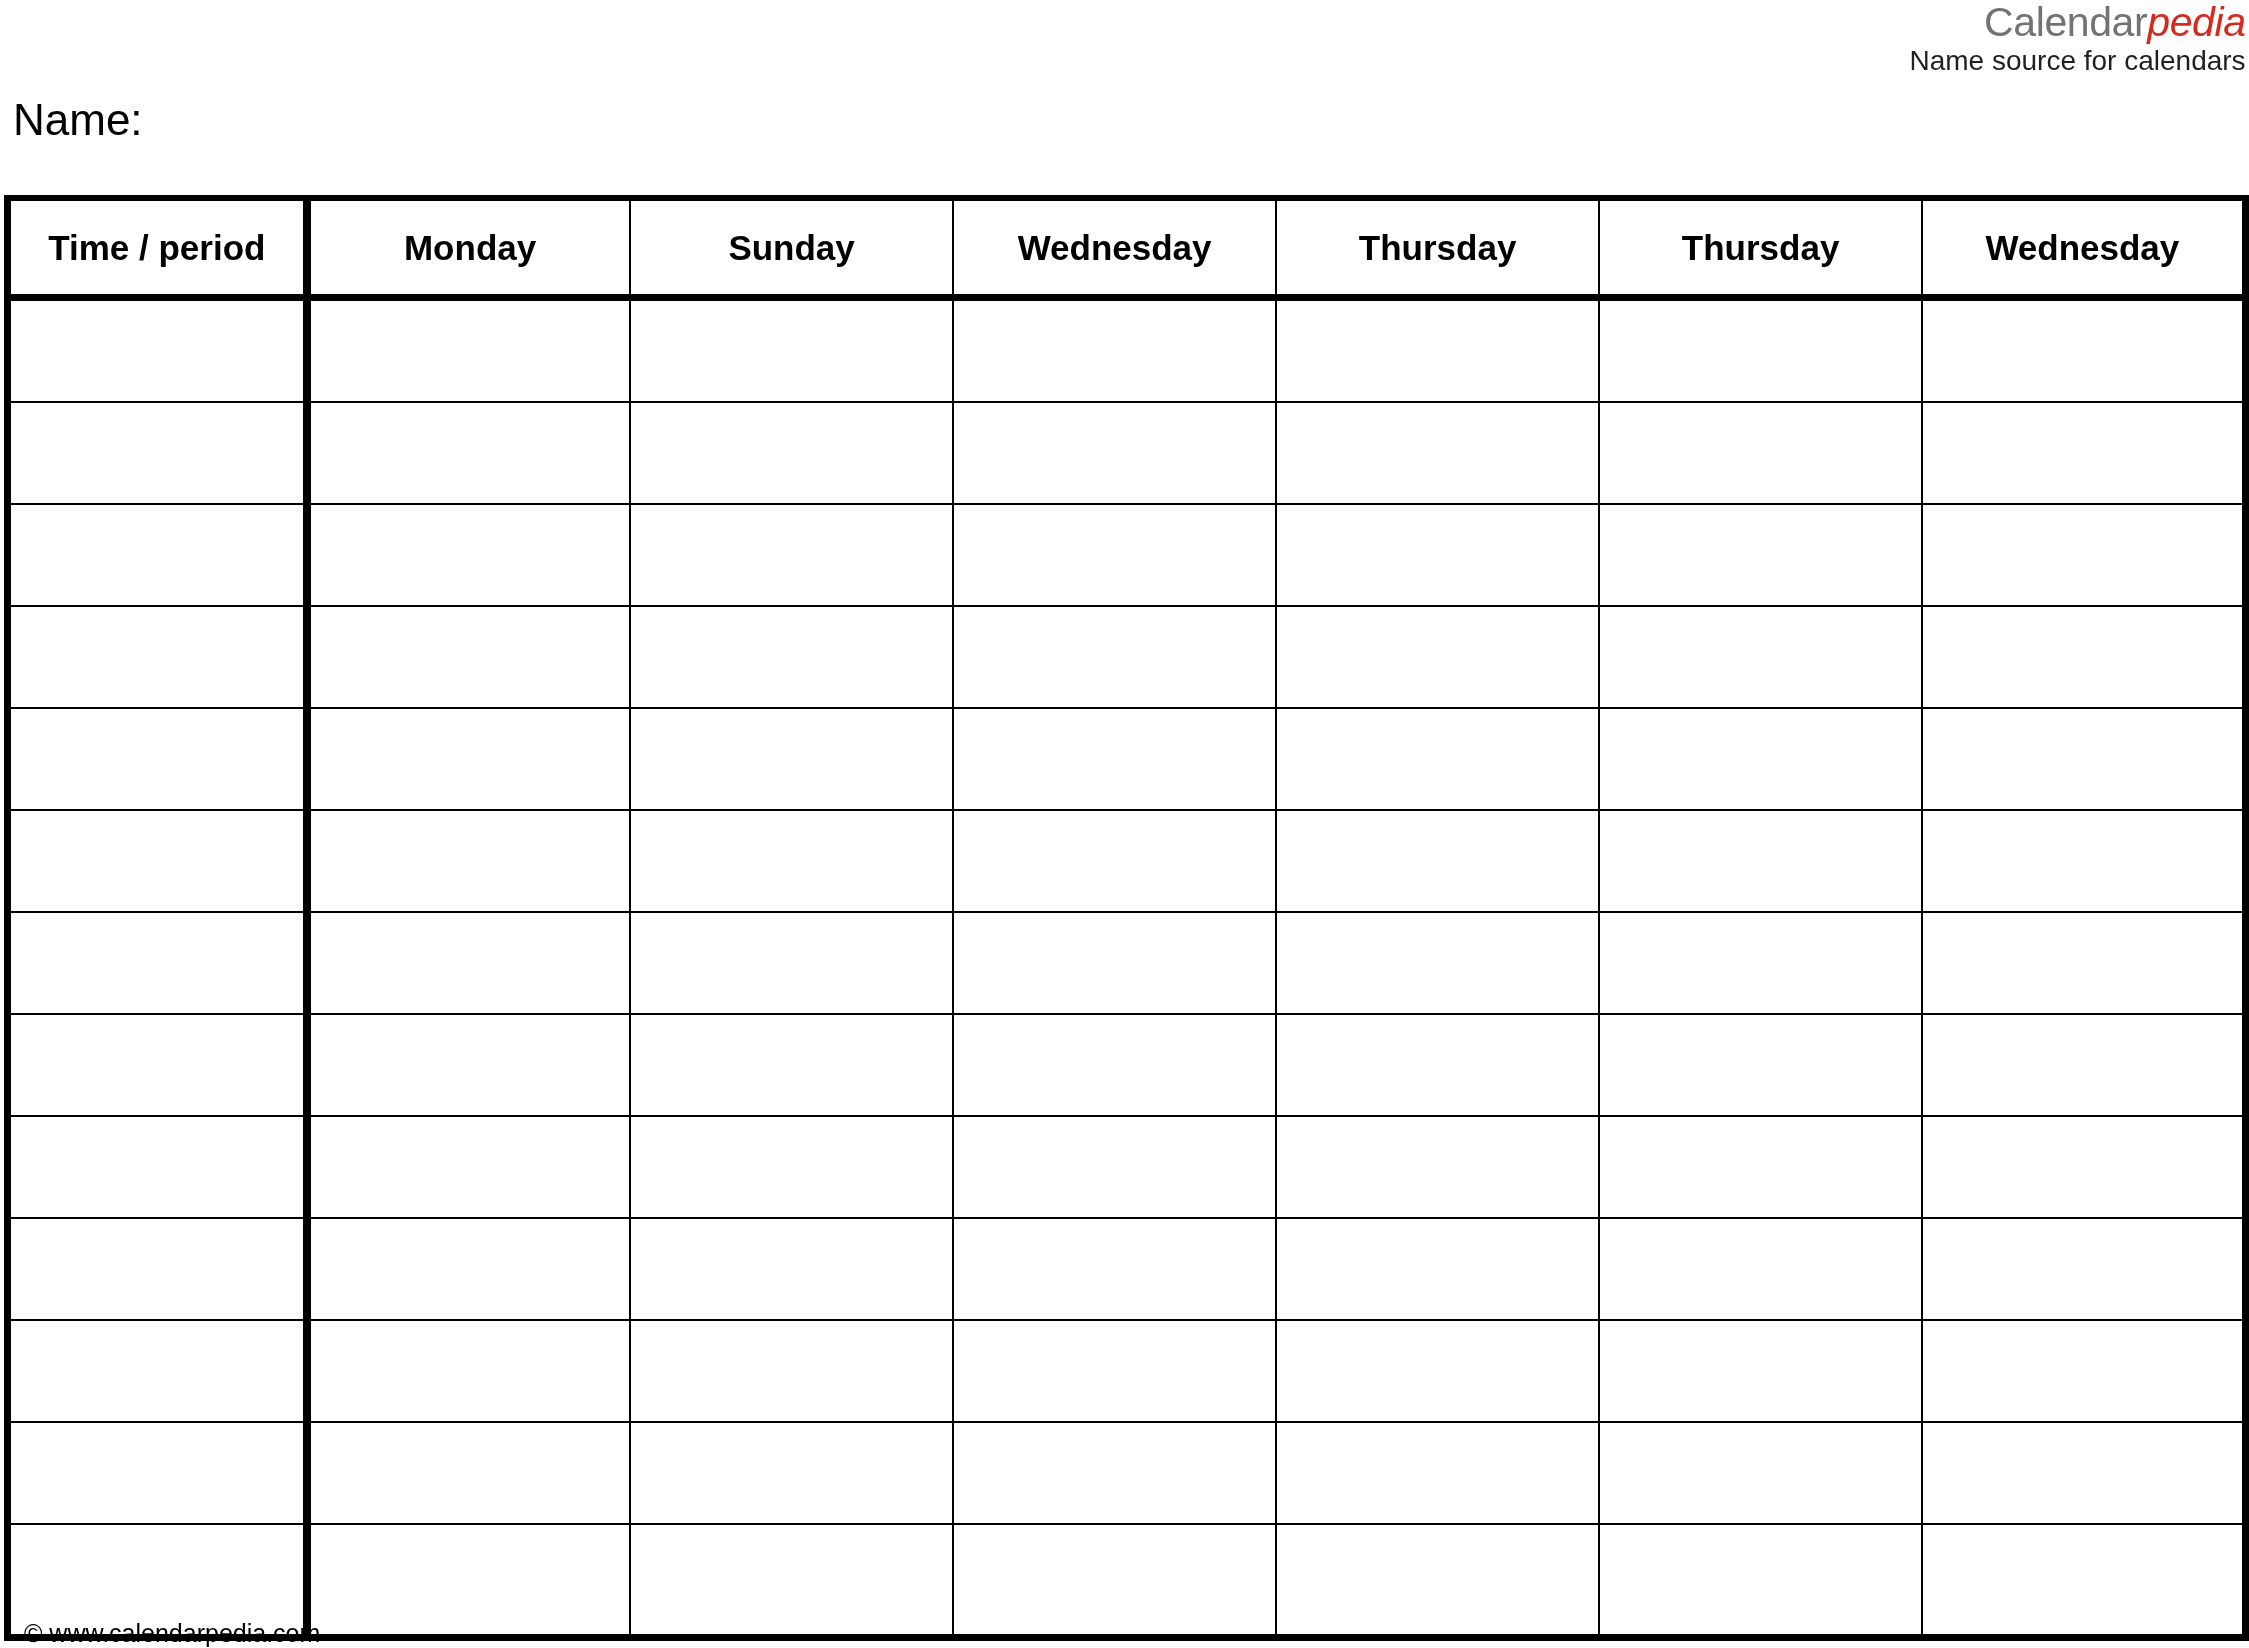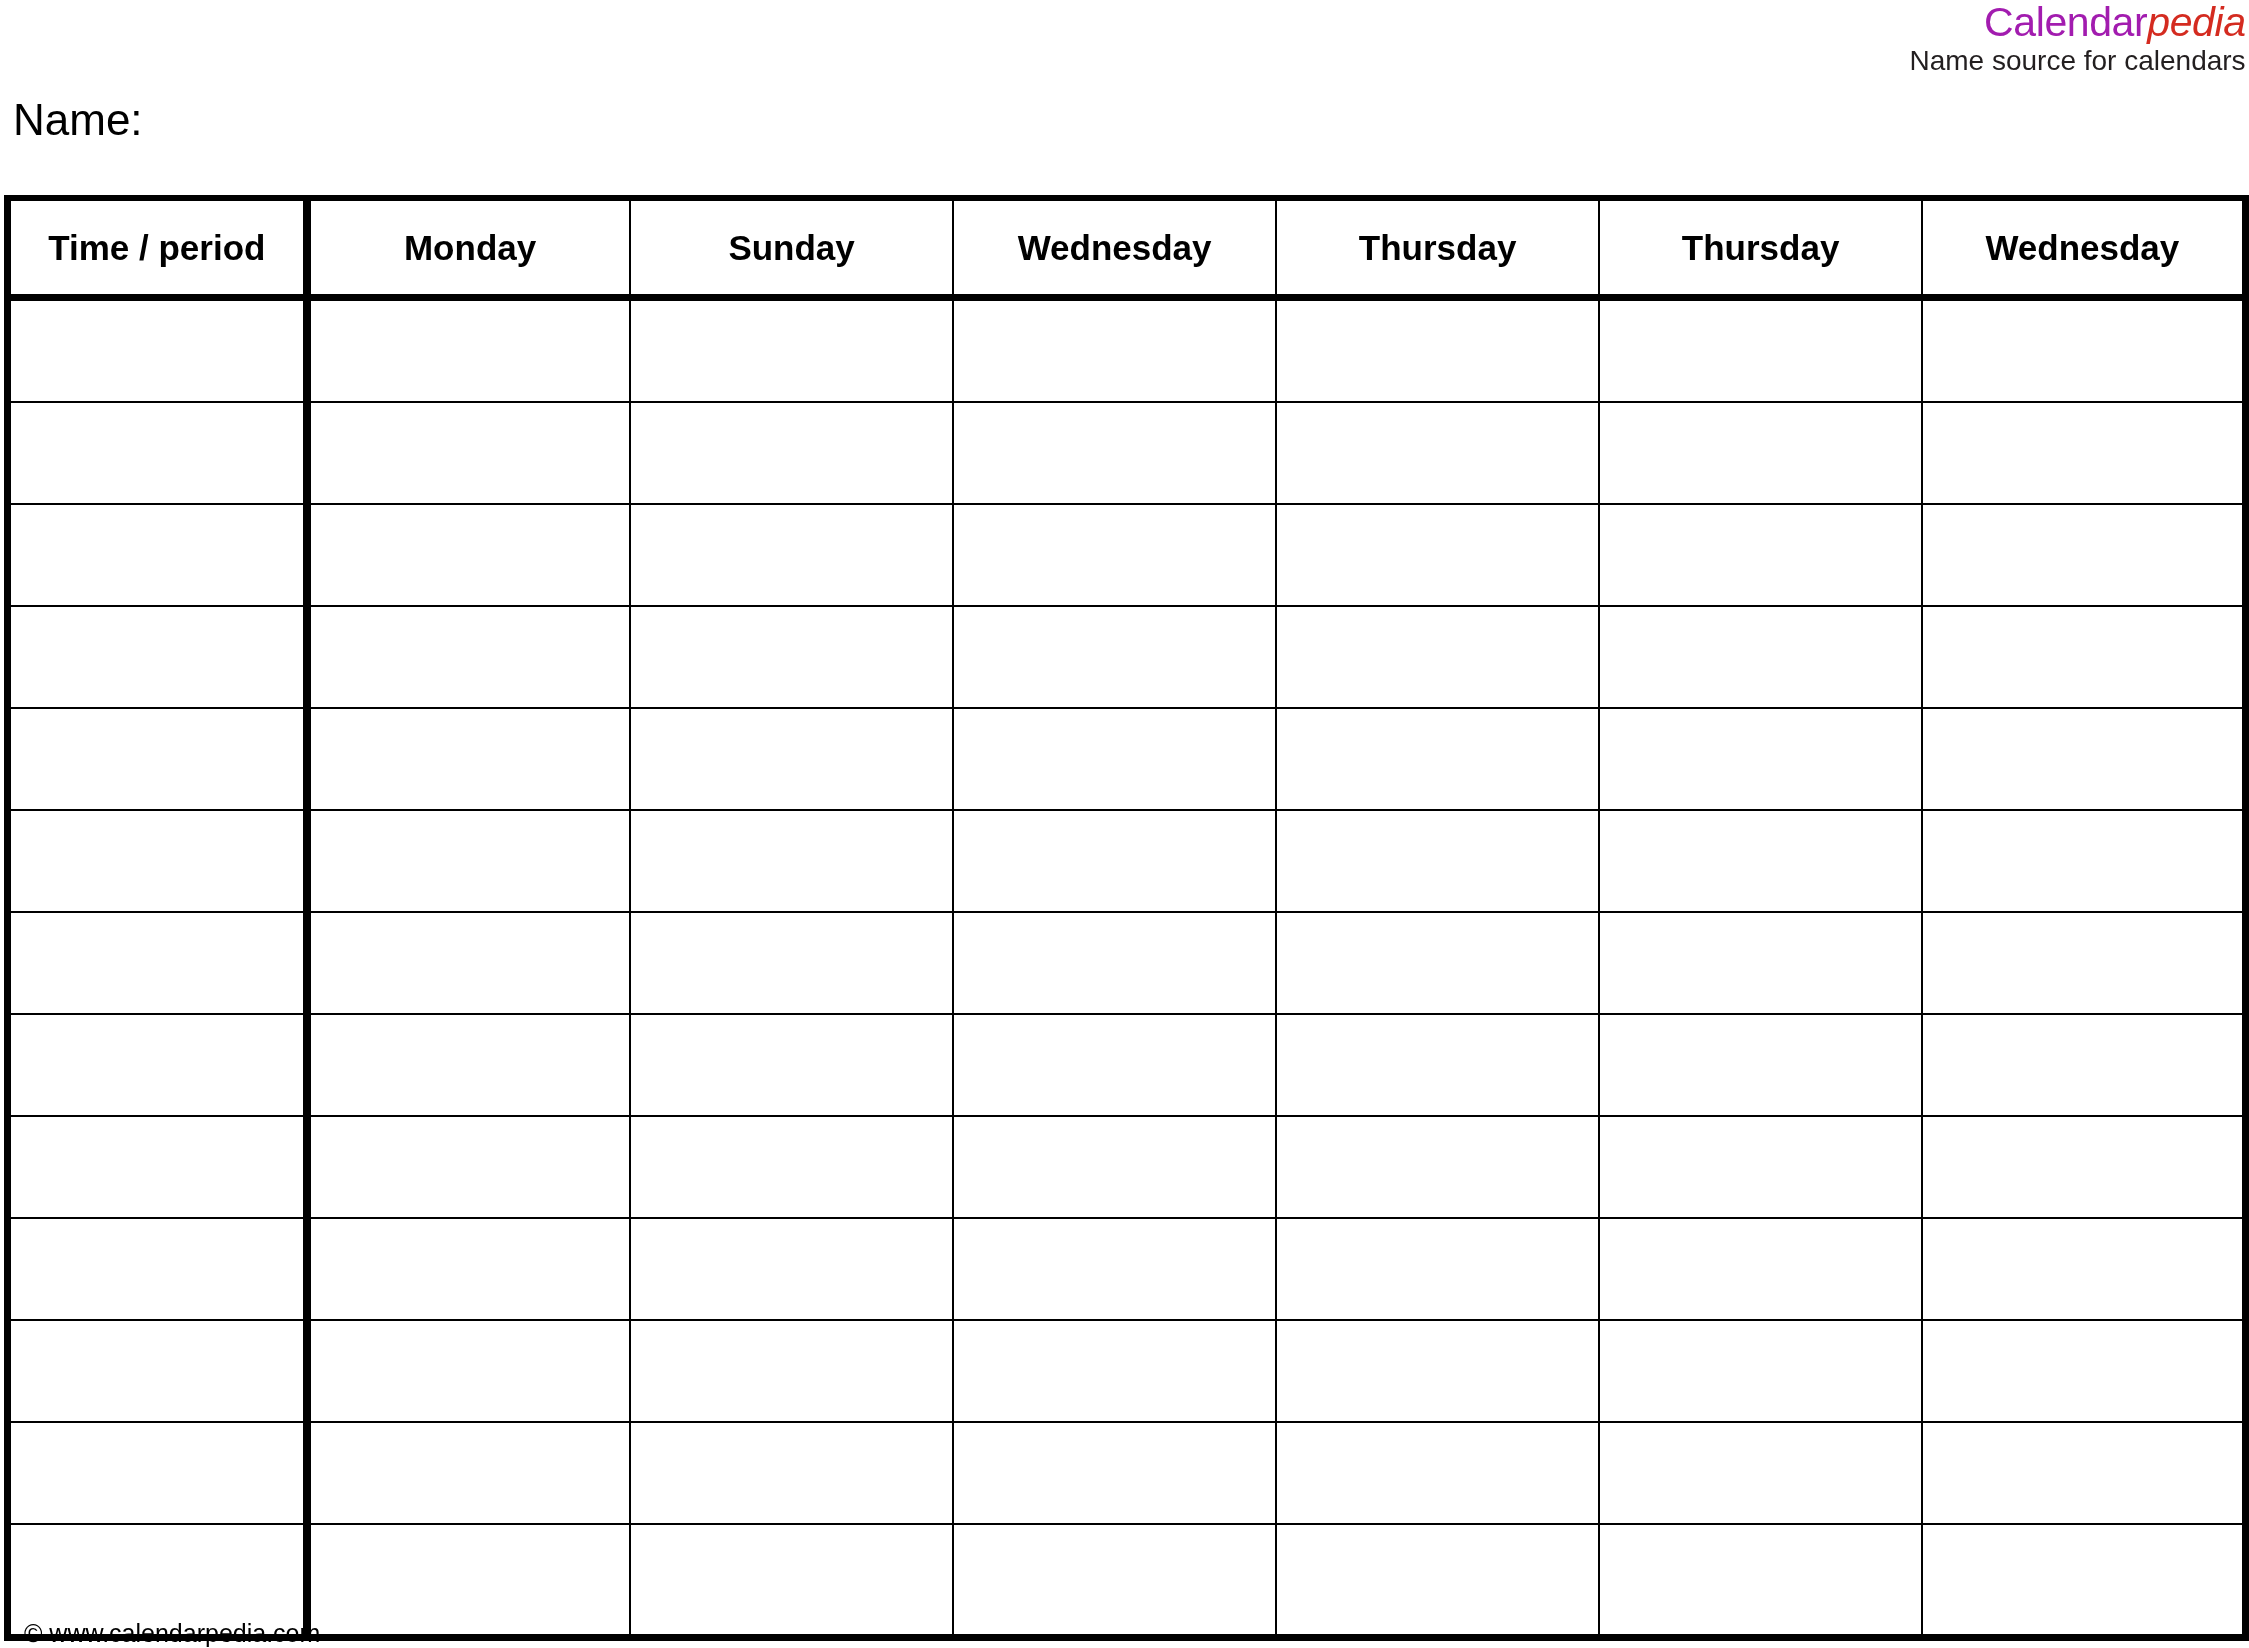--- a/index.html
+++ b/index.html
@@ -53,21 +53,21 @@
     line-height: 1.0;
   }
   .brand-name {
     font-size: 41px;
     line-height: 1.08;
     white-space: nowrap;
     letter-spacing: -0.4px;
   }
   .brand-name .brand-part-1 {
     font-weight: normal;
-    color: #a21caf;
+    color: #737373;
   }
   .brand-name .brand-part-2 {
     font-weight: normal;
     font-style: italic;
     color: #d42b20;
   }
   .brand-tagline {
     font-size: 28px;
     color: #231f20;
     line-height: 1.1;

